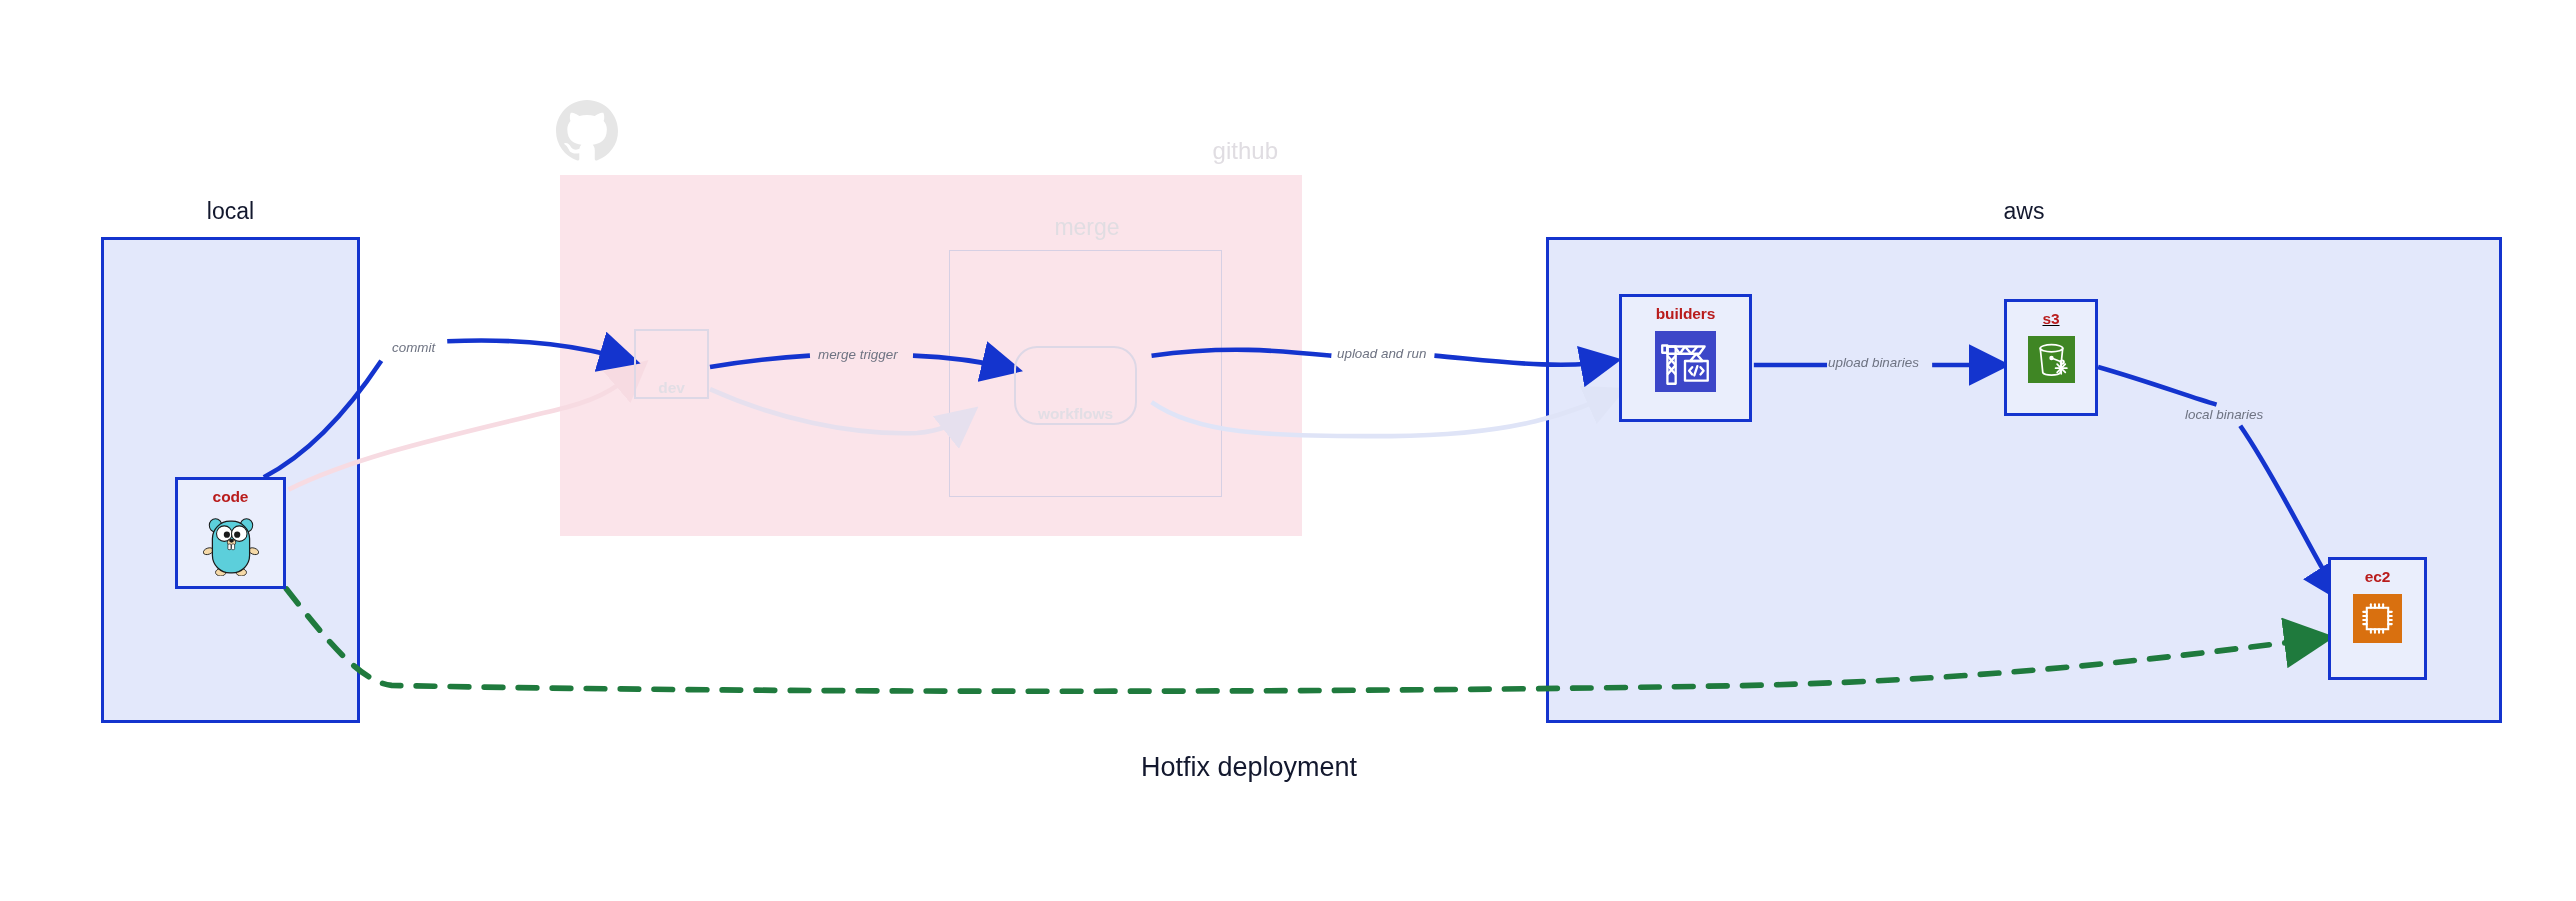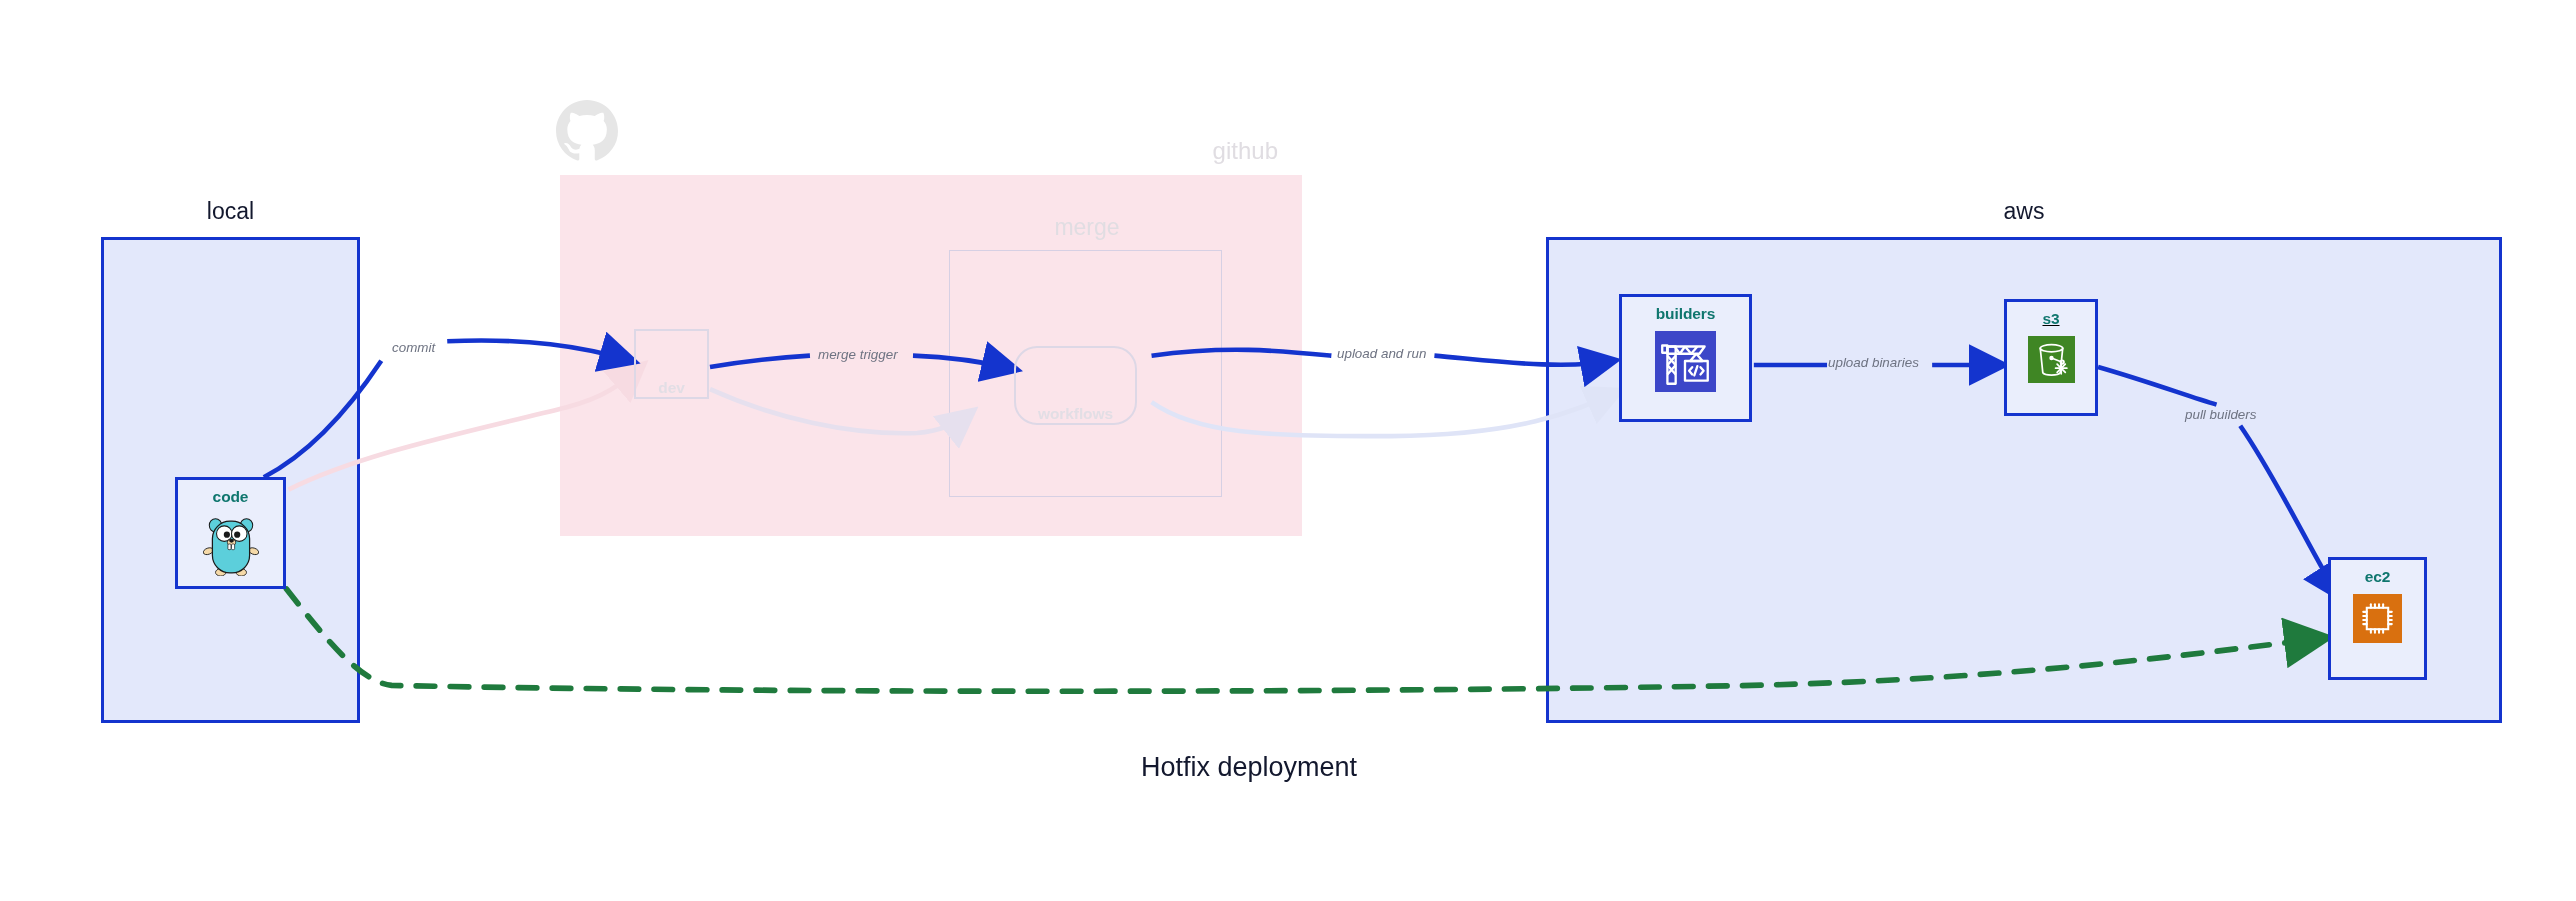--- a/index.html
+++ b/index.html
@@ -69,21 +69,21 @@
     background: transparent;
     border: 2.1px solid #ddd8e6;
     display: flex;
     flex-direction: column;
     align-items: center;
     justify-content: flex-end;
   }
   .node-title {
     font-size: 15.5px;
     font-weight: bold;
-    color: #0f766e;
+    color: #b91c1c;
     margin-top: 8.2px;
     letter-spacing: -0.1px;
   }
   .node-faded .node-title {
     color: #e2dee5;
     margin-top: 0;
     font-size: 15.5px;
   }
   .node-icon {
     margin-top: 8.2px;
@@ -312,18 +312,18 @@
   </div>
 
   <div class="edge-label" style="left:392px; top:340px;">commit</div>
 
   <div class="edge-label" style="left:818px; top:347px;">merge trigger</div>
 
   <div class="edge-label" style="left:1337px; top:346px;">upload and run</div>
 
   <div class="edge-label" style="left:1828px; top:355px;">upload binaries</div>
 
-  <div class="edge-label" style="left:2185px; top:407px;">pull builders</div>
+  <div class="edge-label" style="left:2185px; top:407px;">local binaries</div>
 
   <div class="diagram-title" style="left:1141px; top:752px;">Hotfix deployment</div>
 
 </div>
 
 
 </body></html>

